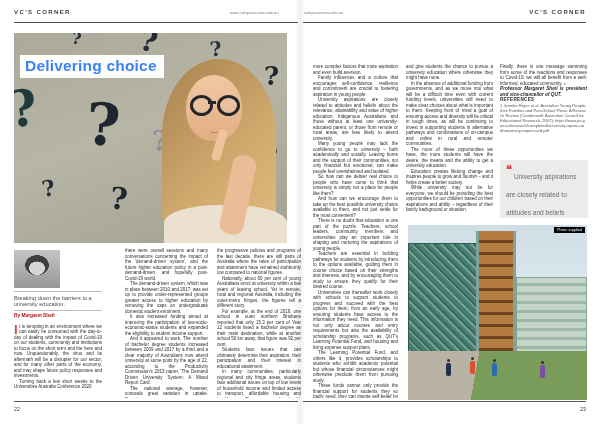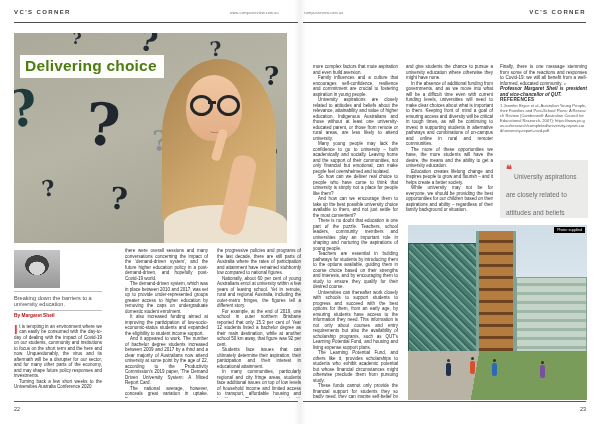--- a/index.html
+++ b/index.html
@@ -105,21 +105,21 @@
       <div class="lens" style="left:176px;top:62px;"></div>
       <div class="lens" style="left:203px;top:62px;"></div>
       <div class="bridge"></div>
       <div class="mouth"></div>
       <div class="blouse"></div>
       <div class="arm"></div>
       <div class="finger"></div>
     </div>
 
     <div class="title-strip">
-      <span style="color:#4d7c0f;">Delivering choice</span>
+      <span style="color:#3b82f6;">Delivering choice</span>
     </div>
   </div>
 
   <div class="col" style="left:14px;top:248px;width:88px;height:150px;">
     <div class="author-photo"></div>
     <div class="caption">Breaking down the barriers to a university education.</div>
     <div class="byline">By Margaret Sheil</div>
     <p><span class="dropcap">I</span><span>t is tempting in an environment where we can easily be consumed with the day-to-day of dealing with the impact of Covid-19 on our students, community and institutions to focus on the short term and the here and now. Unquestionably, the virus and its aftermath will be a disrupter for our sector, and for many other parts of the economy, and may shape future policy responses and investments.</span></p>
     <p class="ind">Turning back a few short weeks to the Universities Australia Conference 2020</p>
   </div>

